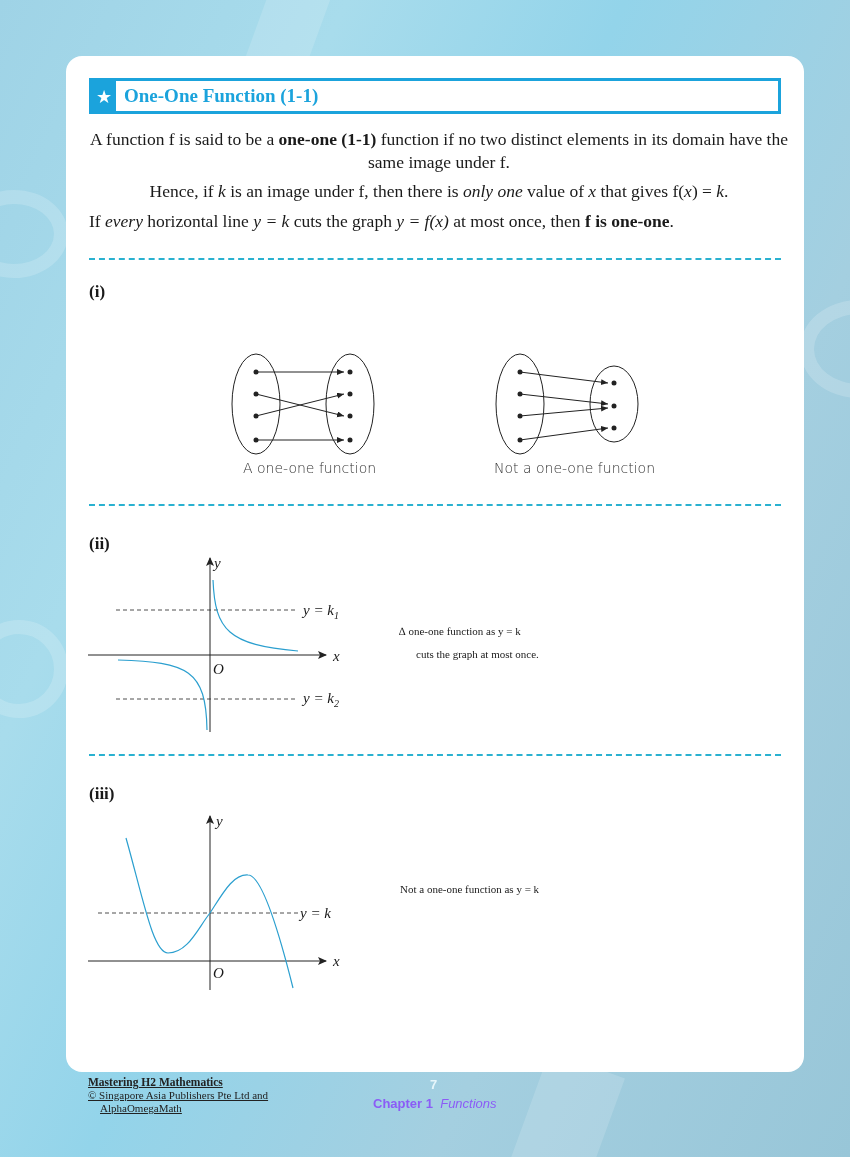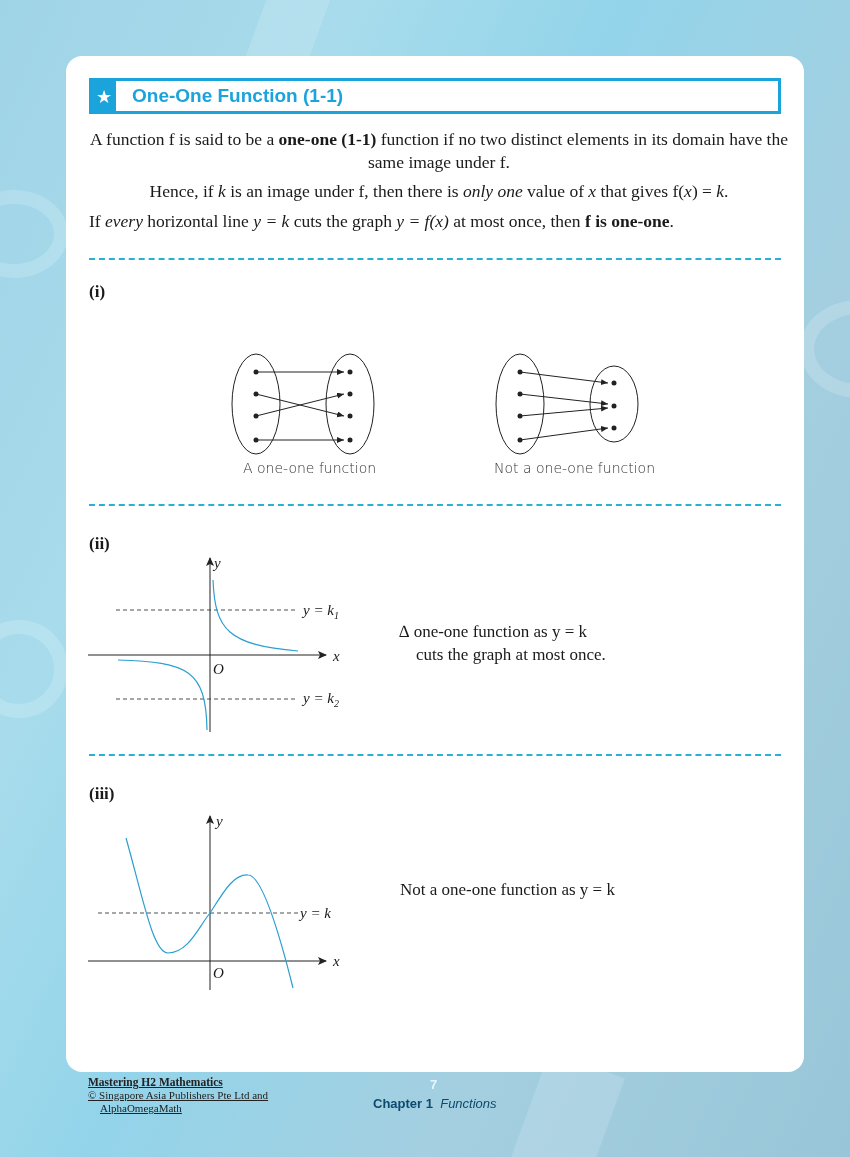--- a/index.html
+++ b/index.html
@@ -17,35 +17,35 @@
   }
   .title-box {
     position:absolute; left:23px; top:22px; width:692px; height:36px;
     border:3px solid #1ba3dc; box-sizing:border-box; display:flex; align-items:center;
   }
   .star-box {
     width:24px; height:100%; background:#1ba3dc; display:flex; align-items:center; justify-content:center;
     color:#fff; font-size:18px; font-family:"DejaVu Sans", sans-serif;
   }
   .title-text {
-    margin-left:16px; font-family:Liberation Sans, sans-serif; font-weight:bold;
+    margin-left:8px; font-family:Liberation Serif, serif; font-weight:bold;
     color:#1ba3dc; font-size:19px;
   }
   .para { position:absolute; left:23px; width:700px; font-size:17.5px; line-height:23px; }
   .dash {
     position:absolute; left:23px; width:692px; height:0;
     border-top:2px dashed #2ab1d0;
   }
   .label { position:absolute; left:23px; font-size:17px; font-weight:bold; }
   .caption { position:absolute; font-size:14px; color:#333; font-family:"DejaVu Sans", sans-serif; font-weight:300; }
-  .note { position:absolute; font-size:17px; line-height:23px; }
+  .note { position:absolute; font-size:11px; line-height:23px; }
   svg { position:absolute; overflow:visible; }
   .footer { position:absolute; font-size:11px; line-height:13px; color:#222;text-decoration:underline; }
   .footer b { font-size:11.5px; }
-  .chapter { position:absolute; left:373px; top:1096px; font-family:"Liberation Sans", sans-serif; font-weight:bold; font-size:13px; color:#0c4a6e; }
+  .chapter { position:absolute; left:373px; top:1096px; font-family:"Liberation Sans", sans-serif; font-weight:bold; font-size:13px; color:#8b5cf6; }
   .chapter i { font-weight:normal; }
   .pagenum { position:absolute; left:430px; top:1077px; font-family:"Liberation Sans", sans-serif; font-weight:bold; font-size:13px; color:#e6f6fb; }
   .it { font-style:italic; }
 </style>
 </head>
 <body>
 
 <div class="bg-deco" style="left:-40px;top:190px;width:80px;height:60px;"></div>
 <div class="bg-deco" style="left:800px;top:300px;width:90px;height:70px;"></div>
 <div class="bg-deco" style="left:-30px;top:620px;width:70px;height:70px;"></div>

